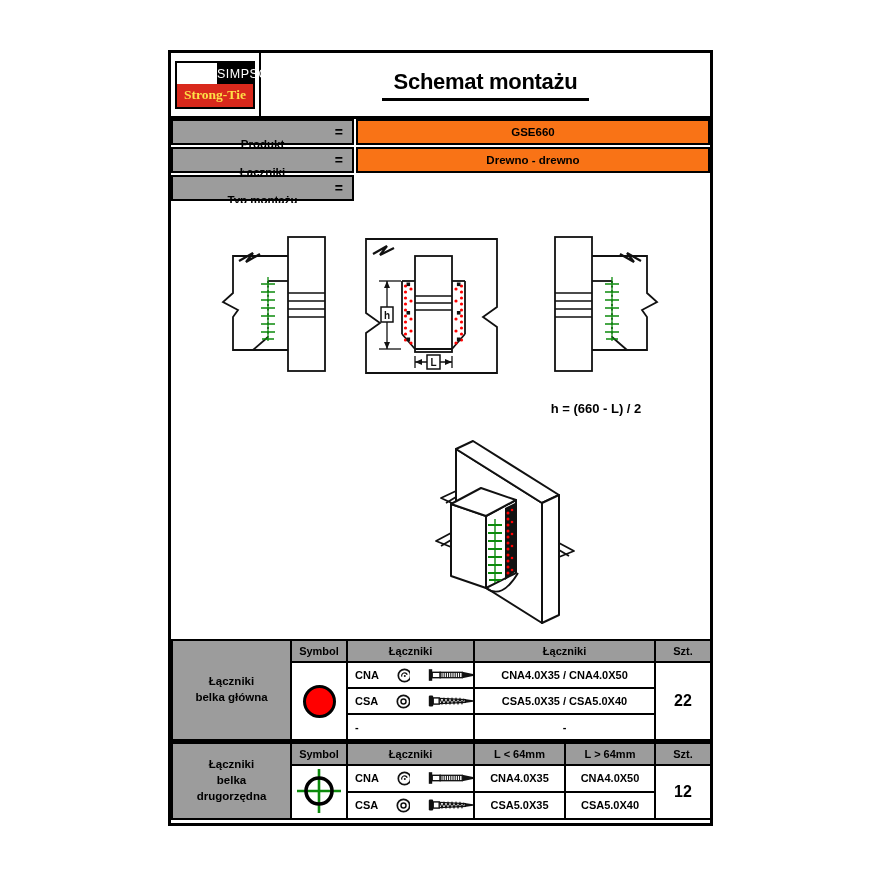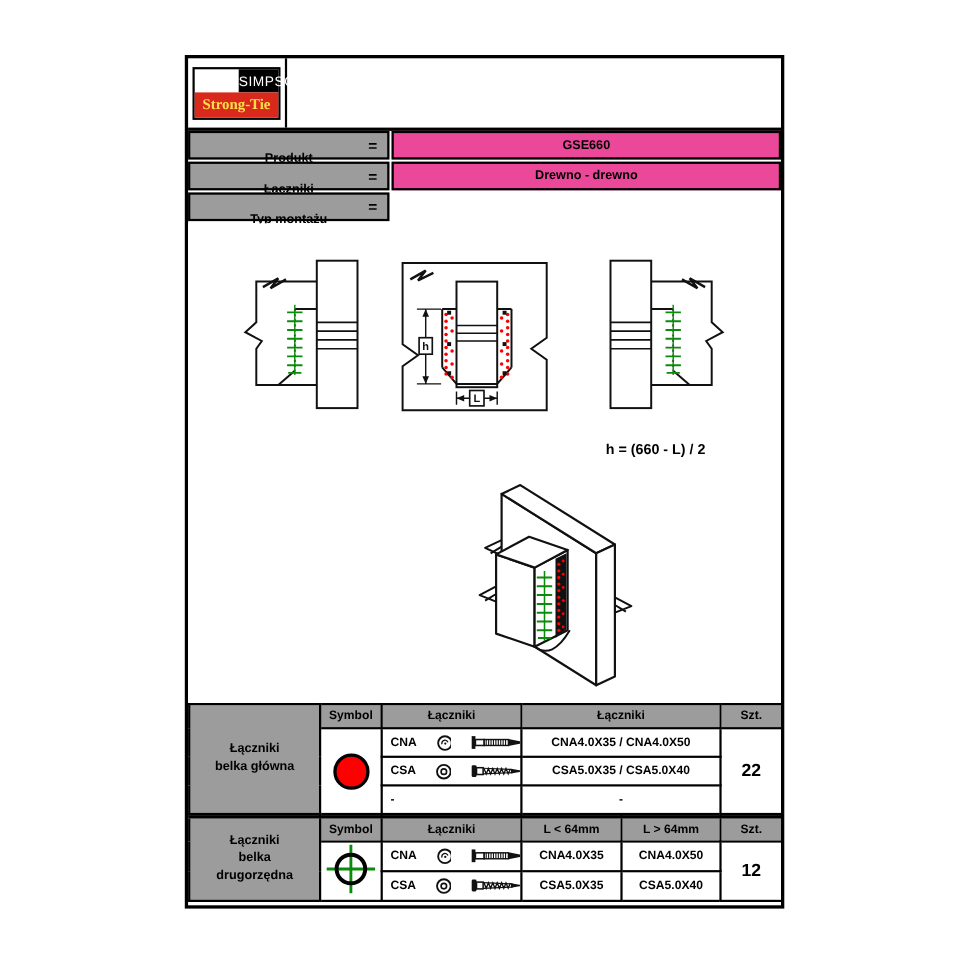--- a/index.html
+++ b/index.html
@@ -29,21 +29,21 @@
   .dwgval{font-size:7.2px;grid-column:2/4;letter-spacing:-.2px;}
 
   
   .info{padding:0;}
   .irow{display:flex;height:26px;margin-bottom:2px;}
   .ilabel{width:183px;background:#9c9c9c;border:2.5px solid #000;display:flex;
     align-items:center;position:relative;}
   .ilabel .txt{flex:1;text-align:center;font-size:11.5px;font-weight:bold;margin-top:24px;}
   .ilabel .eq{position:absolute;right:9px;font-weight:bold;font-size:14px;}
   .ival{flex:1;border:2.5px solid #000;margin-left:2px;display:flex;align-items:center;
-    justify-content:center;font-size:11.5px;font-weight:bold;background:#ec4899;}
+    justify-content:center;font-size:11.5px;font-weight:bold;background:#f97316;}
 
   
   .canvas{position:relative;height:436px;background:#fff;overflow:hidden;}
   .abs{position:absolute;}
   .formula{font-size:13px;font-weight:bold;text-align:center;width:160px;}
 
   
   table{width:100%;border-collapse:collapse;table-layout:fixed;}
   td{border:2.5px solid #000;text-align:center;font-size:11px;font-weight:bold;padding:0;overflow:hidden;}
   .gray{background:#9c9c9c;}
@@ -88,20 +88,23 @@
 </svg>
 
 <div class="page">
 
   <div class="hdr">
     <div class="logo-cell">
       <div class="logo-wrap">
         <div class="logo-top">SIMPSON</div>
         <div class="logo-bot">Strong-Tie</div>
       </div>
+    </div>
+    <div class="title-cell">
+      <span>Schemat montażu</span>
     </div>
   </div>
 
   <div class="info">
     <div class="irow">
       <div class="ilabel">
         <span class="txt">Produkt</span>
         <span class="eq">=</span>
       </div>
       <div class="ival">GSE660</div>

